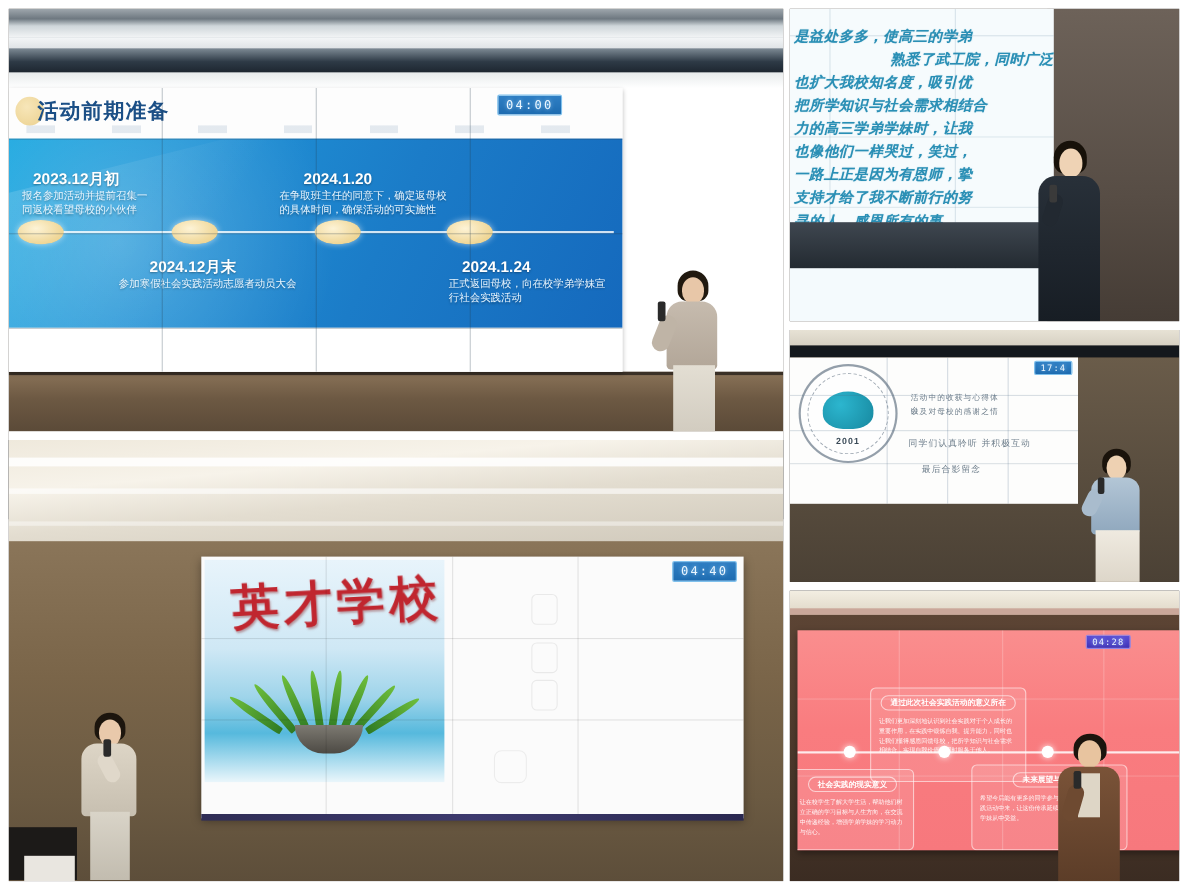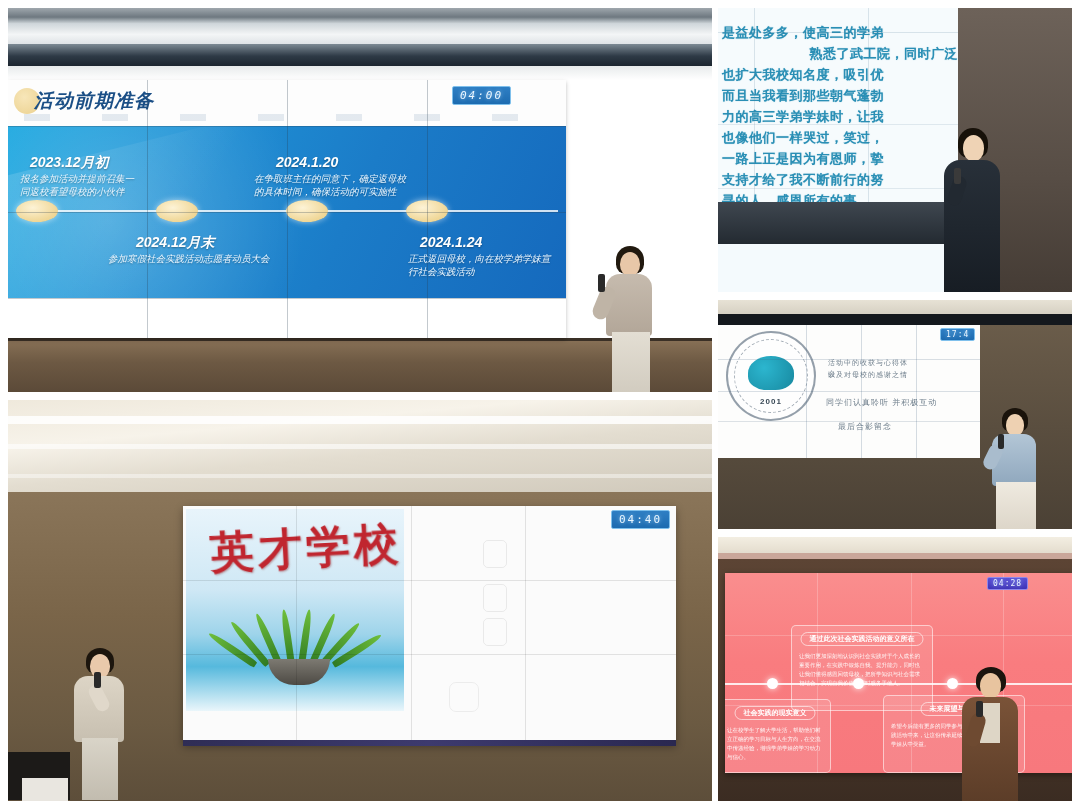--- a/index.html
+++ b/index.html
@@ -16,21 +16,21 @@
   }
 
   
   .panel{
     position:absolute;
     overflow:hidden;
     background:#2b2520;
   }
 
   
-  .p1{left:8px;top:8px;width:704px;height:464px;font-style:italic;}
+  .p1{left:8px;top:8px;width:704px;height:464px;}
   .p1 .room-wall{
     position:absolute;inset:0;
     background:
       linear-gradient(180deg,#cfd4d8 0%, #b9bfc6 7%, #e6e8ea 10%, #ffffff 12%, #ffffff 14%),
       linear-gradient(180deg,#ffffff 0,#ffffff 100%);
   }
   .p1 .ceil{
     position:absolute;left:0;top:0;width:100%;height:26px;
     background:linear-gradient(180deg,#9fa7ad 0%,#6e7880 35%,#cfd6da 60%,#f2f4f5 100%);
   }
@@ -180,21 +180,21 @@
     transform-origin:bottom center;
   }
 
   
   .p3{left:718px;top:8px;width:354px;height:284px;}
   .p3 .wallr{
     position:absolute;right:0;top:0;width:34%;height:100%;
     background:linear-gradient(180deg,#6d6259 0%,#574d45 60%,#453c35 100%);
   }
   .screen3{
-    position:absolute;left:0;top:0;width:240px;height:236px;background:#f6fbfd;overflow:hidden;
+    position:absolute;left:0;top:0;width:240px;height:236px;background:#f6fbfd;overflow:hidden;font-style:italic;
   }
   .s3-text{
     position:absolute;left:4px;top:14px;width:236px;
     color:#2a8fb5;font-size:13px;line-height:21px;font-weight:bold;
     letter-spacing:.5px;filter:blur(.35px);
     text-shadow:0 0 1px rgba(42,143,181,.5);
   }
   .p3 .deskdark{
     position:absolute;left:0;bottom:0;width:240px;height:42px;
     background:linear-gradient(180deg,#3f4750,#232a31);
@@ -396,21 +396,21 @@
   </div>
 
   <div class="panel p3">
     <div style="position:absolute;inset:0;background:#f4fafd;"></div>
     <div class="wallr"></div>
     <div class="screen3">
       <div class="s3-text">
         <div>是益处多多，使高三的学弟</div>
         <div style="text-indent:10px;text-align:right;">熟悉了武工院，同时广泛</div>
         <div>也扩大我校知名度，吸引优</div>
-        <div>而且当我看到那些朝气蓬勃</div>
+        <div>把所学知识与社会需求相结合</div>
         <div>力的高三学弟学妹时，让我</div>
         <div>也像他们一样哭过，笑过，</div>
         <div>一路上正是因为有恩师，挚</div>
         <div>支持才给了我不断前行的努</div>
         <div>寻的人，感恩所有的事。</div>
       </div>
       <div class="grid-v" style="left:36px;background:rgba(80,120,150,.18);"></div>
       <div class="grid-v" style="left:150px;background:rgba(80,120,150,.18);"></div>
       <div class="grid-h" style="top:24px;background:rgba(80,120,150,.18);"></div>
       <div class="grid-h" style="top:116px;background:rgba(80,120,150,.14);"></div>

